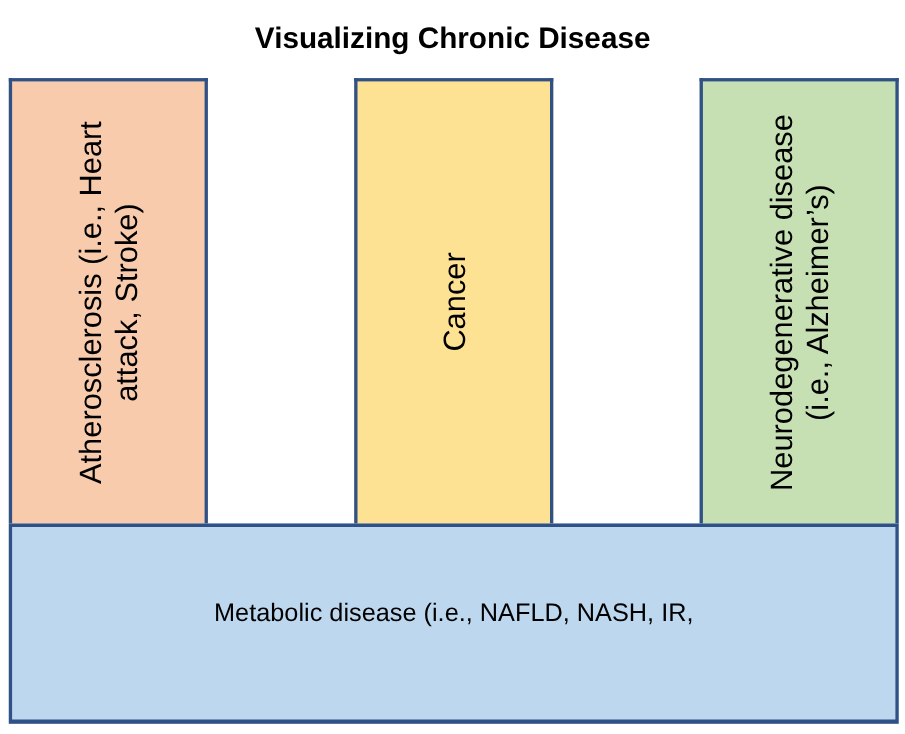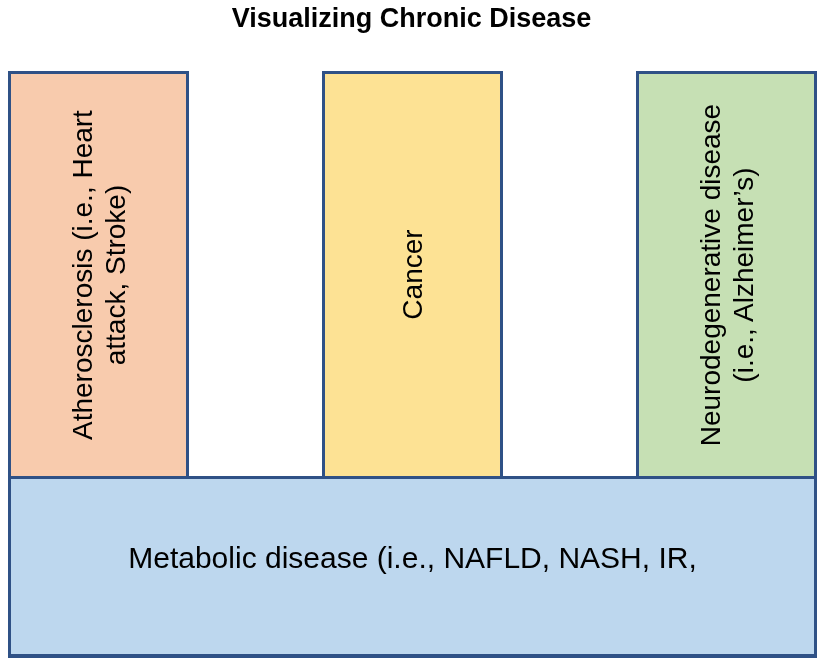--- a/index.html
+++ b/index.html
@@ -11,21 +11,21 @@
     position: relative;
     width: 823px;
     height: 667px;
     background: #ffffff;
     font-family: "Liberation Sans", sans-serif;
     color: #000000;
     overflow: hidden;
   }
   .diagram-title {
     position: absolute;
-    top: 3px;
+    top: 20px;
     left: 0;
     width: 100%;
     text-align: center;
     font-size: 27px;
     font-weight: bold;
     letter-spacing: 0px;
   }
   .pillar {
     position: absolute;
     top: 71px;
@@ -60,21 +60,21 @@
     height: 182px;
     box-sizing: border-box;
     border: 3px solid #2F5186;
     border-bottom-width: 4px;
     display: flex;
     align-items: center;
     justify-content: center;
   }
   .base-text {
     text-align: center;
-    font-size: 30px;
+    font-size: 23px;
     line-height: 1.25;
     transform: translateY(-9px);
   }
   .base-text span { display: block; }
 </style>
 </head>
 <body>
 
 <div class="canvas">
 

